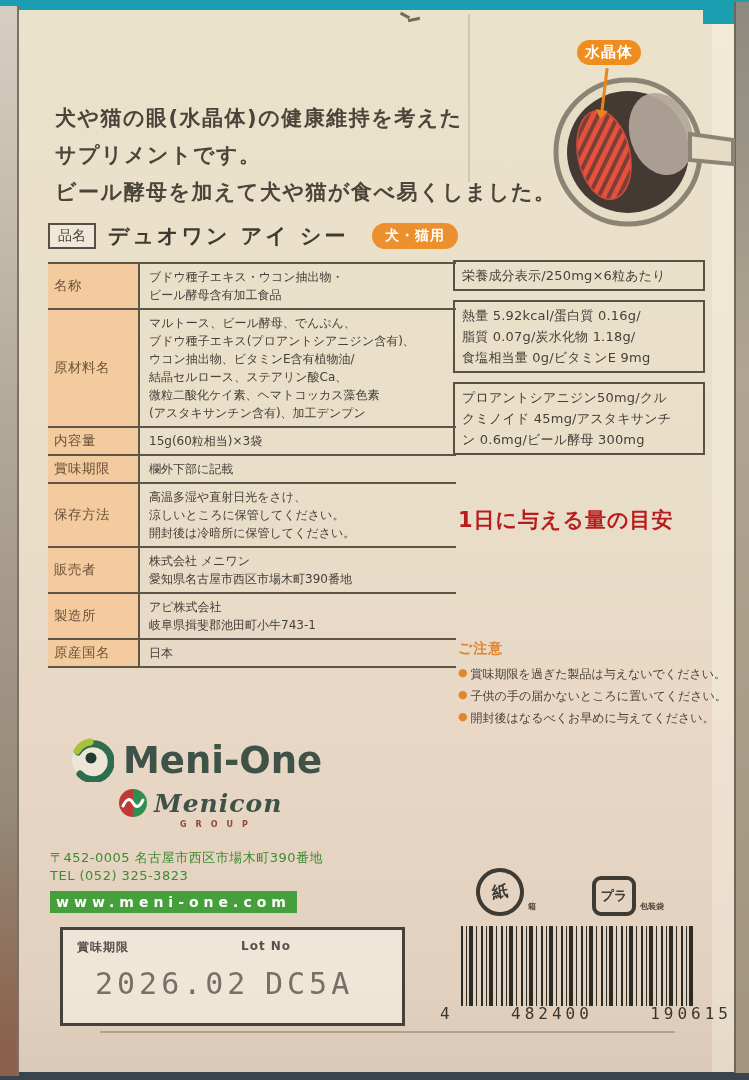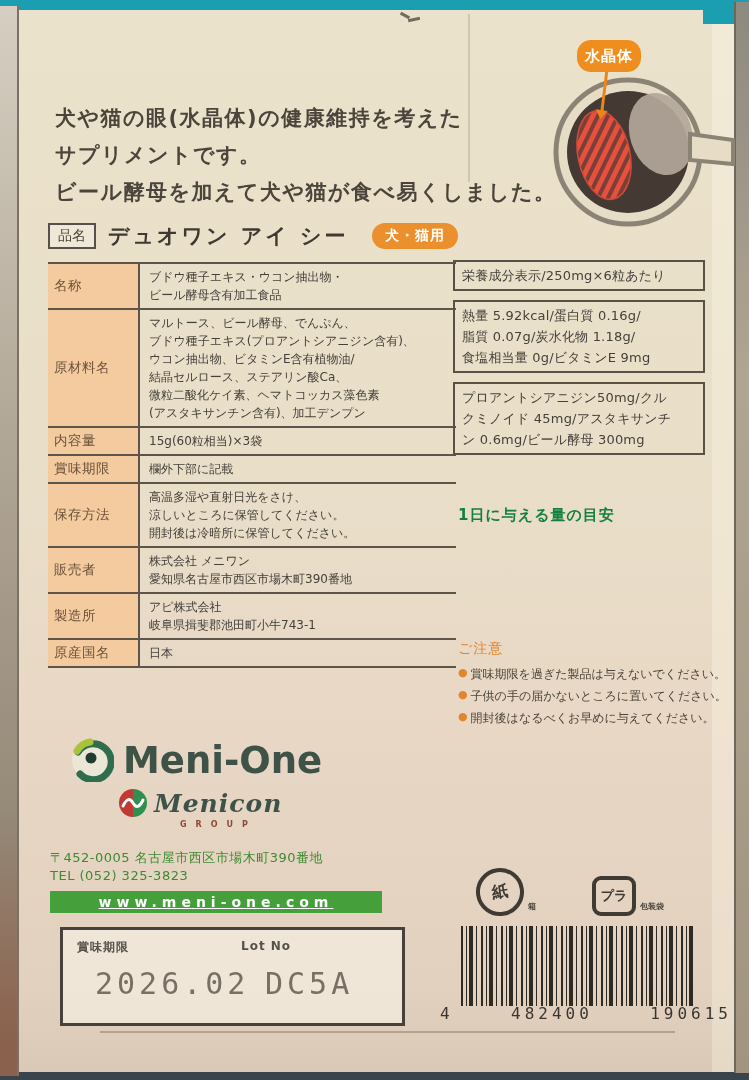--- a/index.html
+++ b/index.html
@@ -24,21 +24,21 @@
   .scuff i{position:absolute;display:block;background:#4a4236;opacity:.75;}
   .scuff i:nth-child(1){left:2px;top:4px;width:10px;height:3px;transform:rotate(28deg);}
   .scuff i:nth-child(2){left:10px;top:8px;width:12px;height:3px;transform:rotate(-12deg);}
 
   
   .intro{position:absolute;left:55px;top:68px;color:#4b443a;font-weight:bold;
          font-size:21px;line-height:37px;letter-spacing:1.5px;white-space:pre-line;margin-top:32px;}
 
   
   .eye-wrap{position:absolute;left:540px;top:28px;width:205px;height:212px;}
-  .lens-label{position:absolute;left:37px;top:12px;width:64px;height:32px;background:#ef8e1e;
+  .lens-label{position:absolute;left:37px;top:12px;width:64px;height:25px;background:#ef8e1e;
               border-radius:14px;color:#fff;font-size:15px;font-weight:bold;letter-spacing:1px;
               display:flex;align-items:center;justify-content:center;}
   .lens-arrow{position:absolute;left:63px;top:40px;width:3px;height:44px;background:#e8861c;transform:rotate(7deg);}
   .lens-arrowhead{position:absolute;left:55px;top:82px;width:0;height:0;
                   border-left:6px solid transparent;border-right:6px solid transparent;
                   border-top:9px solid #e8861c;transform:rotate(8deg);}
 
   
   .pname-row{position:absolute;left:48px;top:222px;width:410px;display:flex;align-items:center;gap:12px;}
   .pname-box{border:2px solid #57504a;padding:2px 8px;font-size:14px;color:#4b443a;background:rgba(255,255,255,0.25);}
@@ -52,41 +52,41 @@
   .spec-value{flex:1;border-left:2px solid #5d5549;padding:4px 6px 4px 9px;font-size:12px;
               color:#45403a;line-height:1.5;white-space:pre-line;}
 
   
   .nutri{position:absolute;left:453px;top:260px;width:252px;}
   .nutri-box{border:2px solid #5a5146;padding:3px 7px;margin-bottom:9px;font-size:13px;
              color:#45403a;line-height:1.62;white-space:pre-line;letter-spacing:.2px;}
 
   
   .dosage{position:absolute;left:458px;top:506px;width:290px;}
-  .dosage-title{color:#15803d;font-weight:bold;font-size:15px;letter-spacing:1px;margin-bottom:18px;}
+  .dosage-title{color:#b91c1c;font-weight:bold;font-size:21px;letter-spacing:1px;margin-bottom:18px;}
   .dosage-body{font-size:13.5px;color:#4b443a;line-height:1.66;white-space:pre-line;}
   .notes{position:absolute;left:458px;top:640px;width:290px;}
-  .notes-title{color:#e0862e;font-weight:normal;font-size:14px;letter-spacing:1px;margin-bottom:5px;}
+  .notes-title{color:#e0862e;font-weight:bold;font-size:14px;letter-spacing:1px;margin-bottom:5px;}
   .note-item{display:flex;font-size:12px;color:#4b443a;line-height:1.85;}
   .note-bullet{color:#e0862e;margin-right:3px;font-size:11px;}
 
   
   .brand{position:absolute;left:70px;top:738px;}
   .menione-row{display:flex;align-items:center;}
   .menione-text{font-size:37px;font-weight:bold;color:#3e5248;margin-left:9px;letter-spacing:0px;}
   .menicon-row{display:flex;align-items:center;margin-left:48px;margin-top:6px;}
   .menicon-text{font-family:"DejaVu Serif",serif;font-style:italic;font-weight:bold;
                 font-size:25px;color:#3e5248;margin-left:6px;letter-spacing:1px;}
   .group-text{font-size:8px;font-weight:bold;letter-spacing:9px;color:#8a4a3a;margin:2px 0 0 110px;}
 
   
   .contact{position:absolute;left:50px;top:849px;width:310px;}
   .contact-line{color:#3e8a33;font-size:13px;font-weight:normal;line-height:1.4;letter-spacing:.5px;}
-  .web-band{margin-top:6px;width:332px;background:#45a03c;color:#fff;font-weight:bold;
-            text-align:center;padding:3px 0;font-size:14px;letter-spacing:5px;text-decoration:underline;}
+  .web-band{margin-top:6px;width:247px;background:#45a03c;color:#fff;font-weight:bold;
+            text-align:center;padding:3px 0;font-size:14px;letter-spacing:5px;}
 
   
   .datebox{position:absolute;left:60px;top:927px;width:345px;height:99px;border:3px solid #46413a;
            background:rgba(248,243,232,0.6);box-sizing:border-box;}
   .datebox .expiry-label{position:absolute;left:14px;top:9px;font-size:12px;font-weight:bold;color:#55504a;letter-spacing:1px;}
   .datebox .lot-label{position:absolute;left:178px;top:9px;font-size:12px;font-weight:bold;color:#55504a;letter-spacing:1px;}
   .matrix{font-family:"DejaVu Sans Mono",monospace;font-size:30px;color:#6e675c;letter-spacing:4px;opacity:.92;}
   .datebox .expiry-value{position:absolute;left:32px;top:36px;}
   .datebox .lot-value{position:absolute;left:202px;top:36px;}
 

